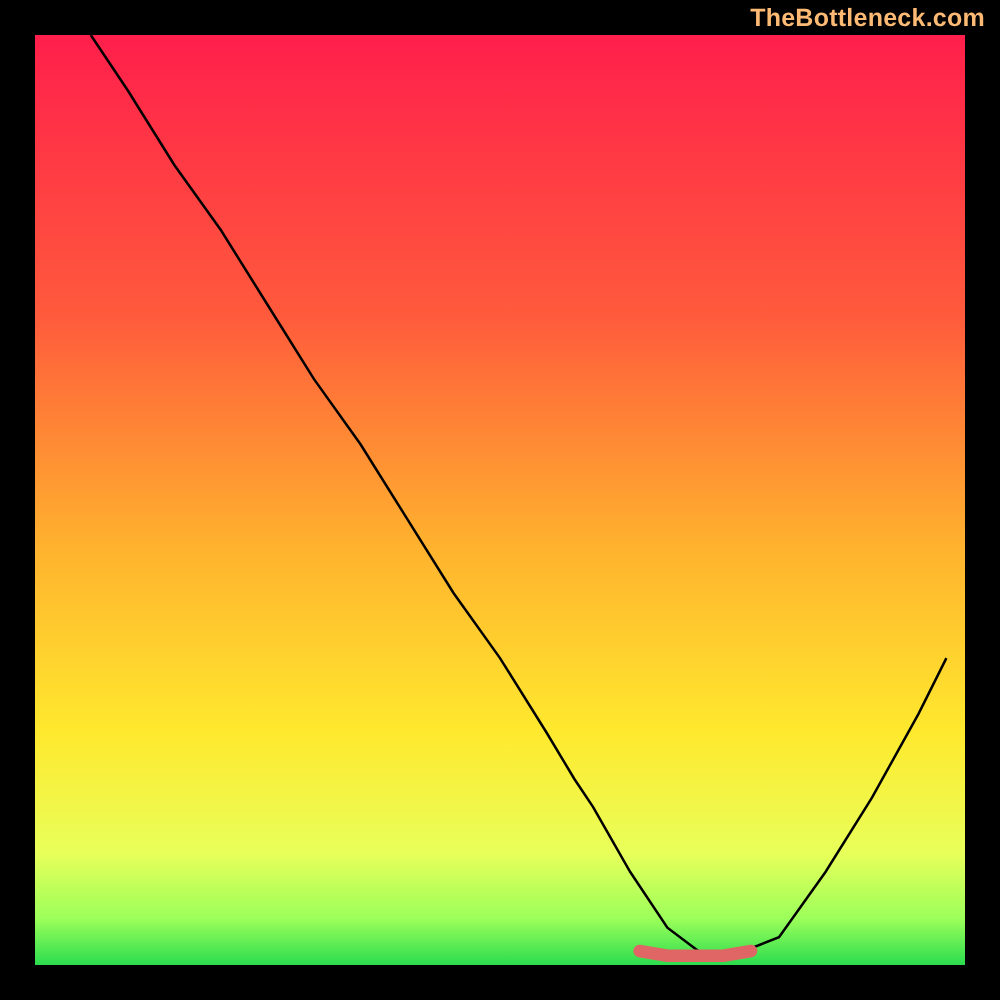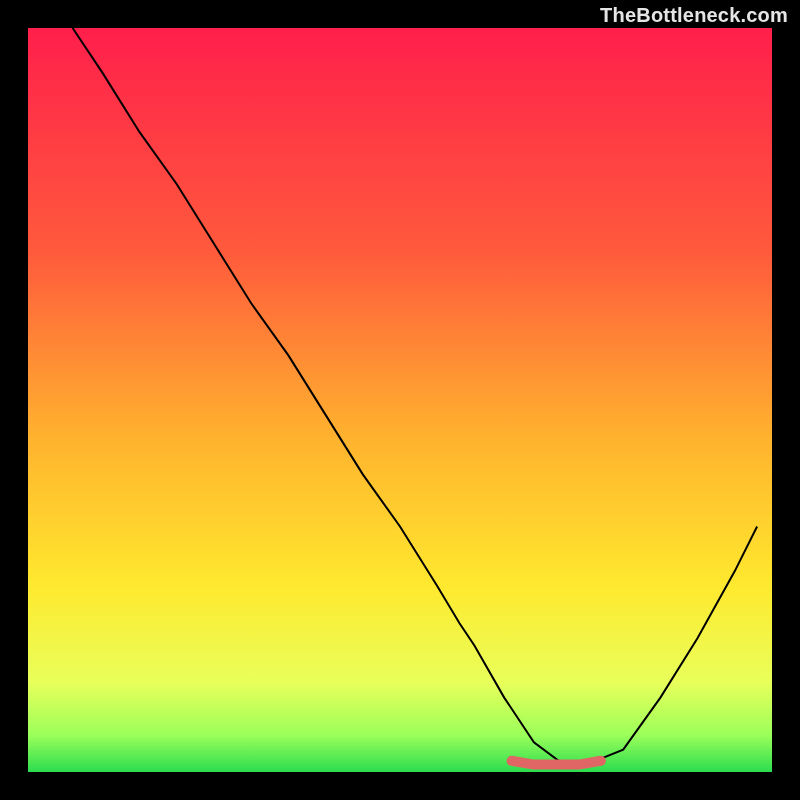--- a/index.html
+++ b/index.html
@@ -13,21 +13,21 @@
   .outer {
     position: relative;
     width: 800px;
     height: 800px;
     background: #000;
   }
   .watermark {
     position: absolute;
     top: 4px;
     right: 12px;
-    color: #e5e5e5;
+    color: #fdba74;
     font-family: Arial, Helvetica, sans-serif;
     font-size: 20px;
     font-weight: 600;
     letter-spacing: 0.2px;
     z-index: 5;
   }
   svg.plot {
     position: absolute;
     top: 0;
     left: 0;

